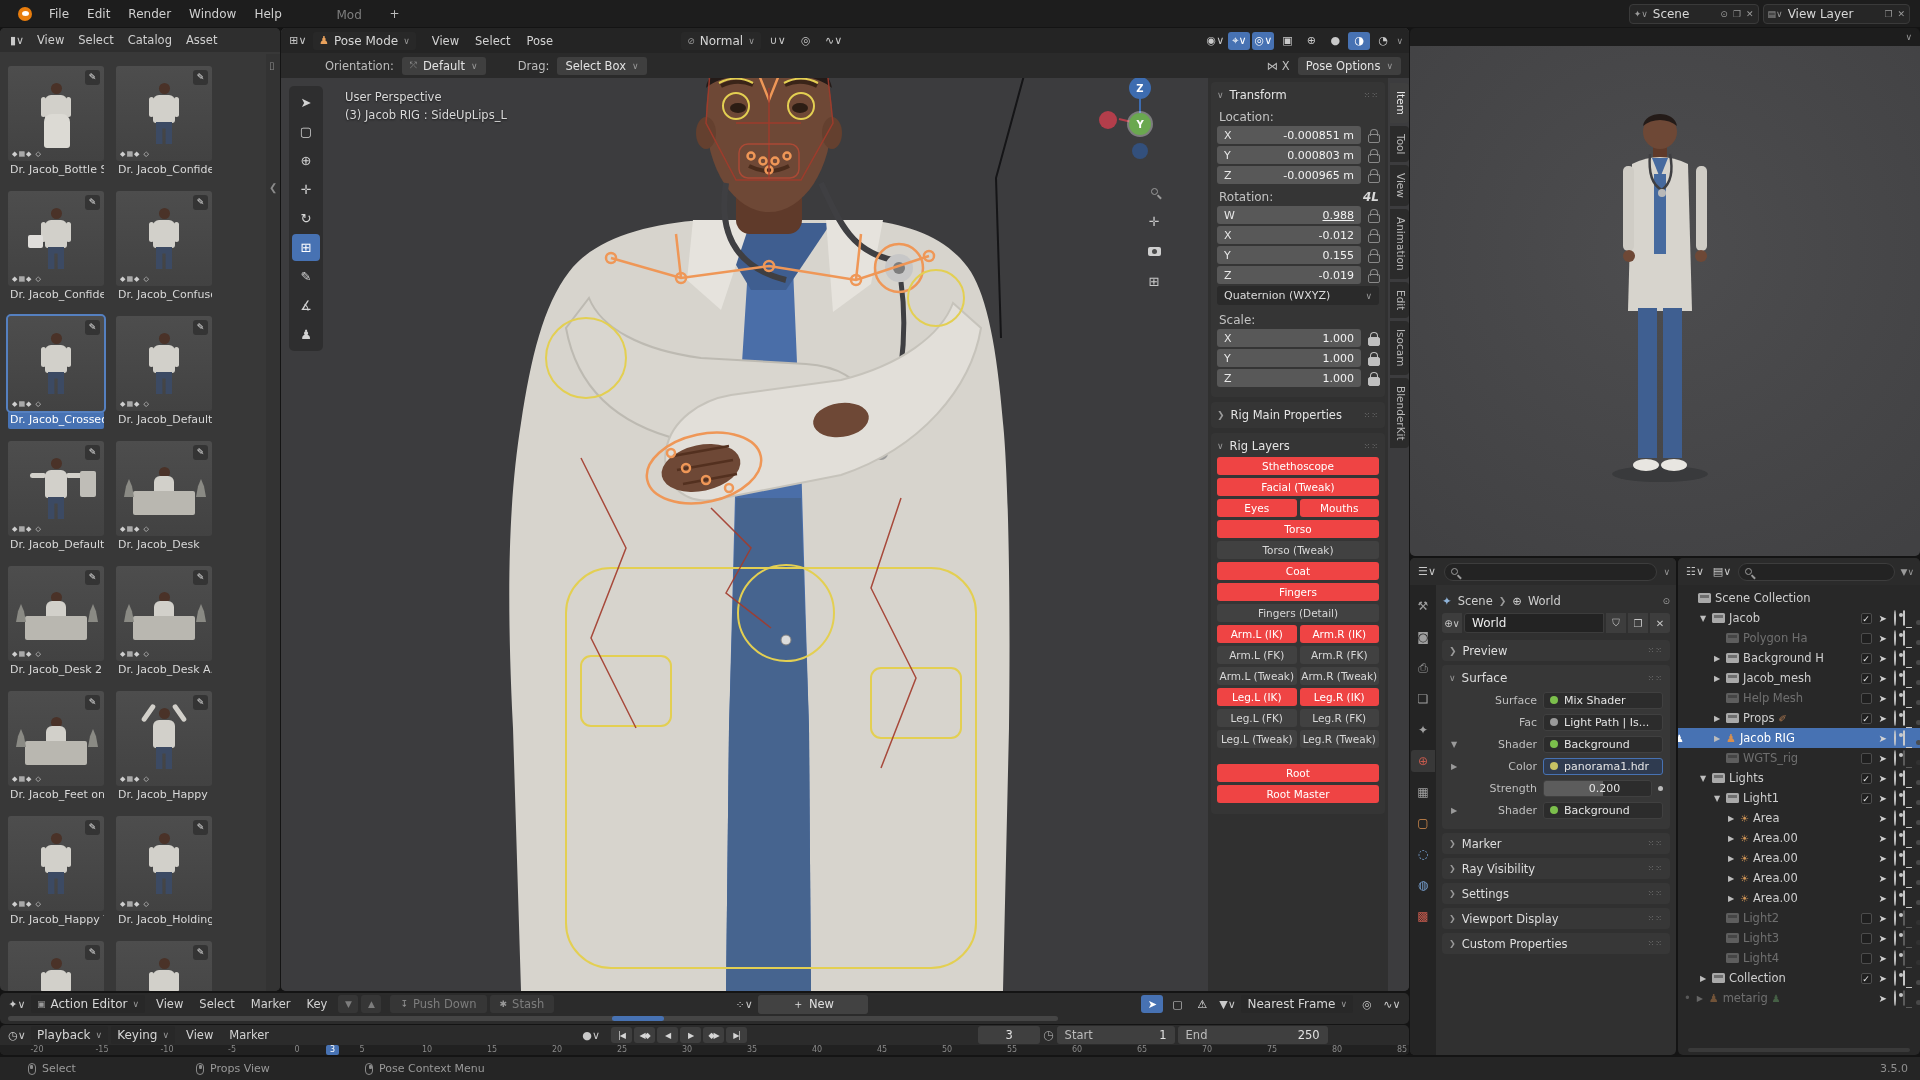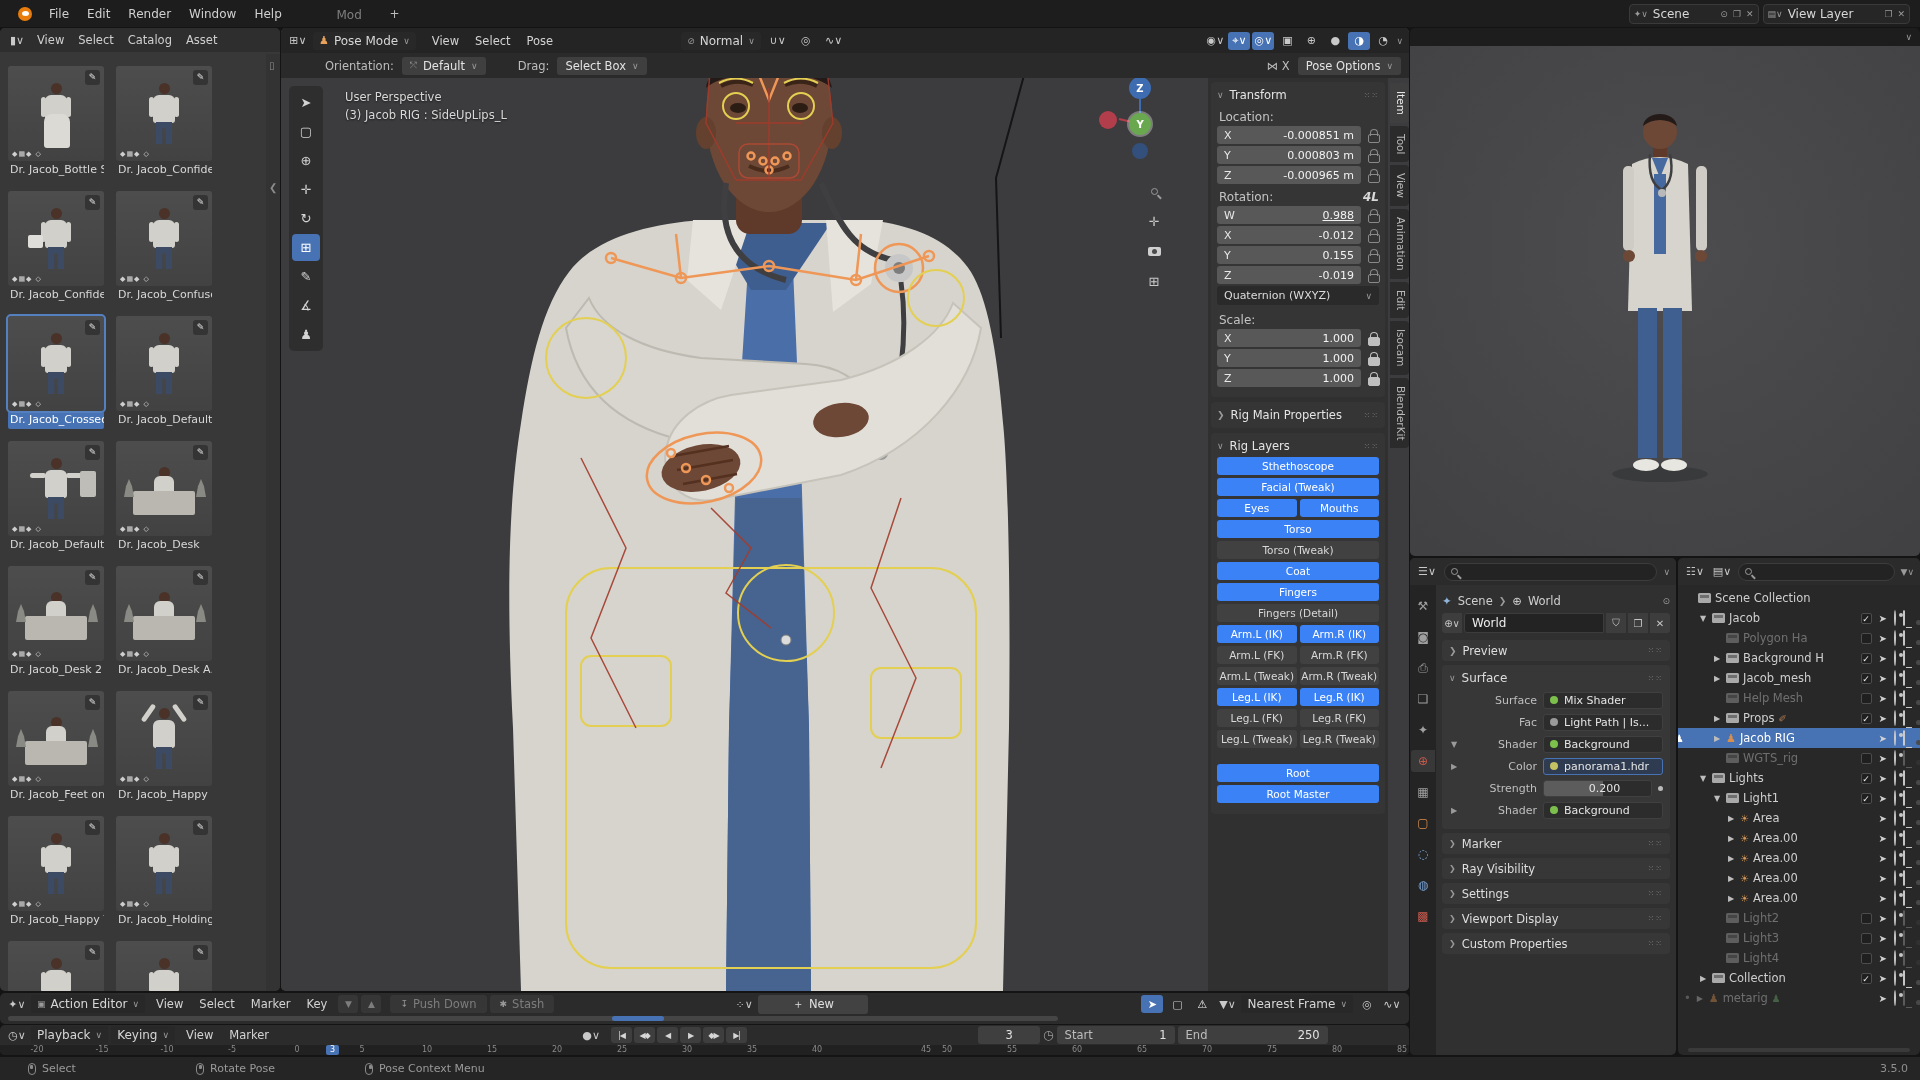--- a/index.html
+++ b/index.html
@@ -72,21 +72,21 @@
   .np-field { flex:1; height:18px; background:#585858; border-radius:3px; display:flex; align-items:center; padding:0 7px; font-size:11px; color:#f2f2f2; justify-content:space-between; }
   .np-field .ax { color:#e8e8e8; }
   .lock { width:12px; height:12px; position:relative; opacity:.75; }
   .lock::before { content:''; position:absolute; left:2.5px; top:0; width:6px; height:6px; border:1.5px solid #a5a5a5; border-bottom:none; border-radius:4px 4px 0 0; }
   .lock::after { content:''; position:absolute; left:1px; top:5px; width:10px; height:7px; border:1.5px solid #a5a5a5; border-radius:2px; }
   .lock.closed::before, .lock.closed::after { border-color:#eee; }
   .lock.closed::after { background:#eee; }
   .np-dd { height:19px; background:#2a2a2a; border-radius:3px; display:flex; align-items:center; justify-content:space-between; padding:0 7px; font-size:11px; color:#dcdcdc; margin:2px 0 4px 0; }
   .rig-row { display:flex; gap:3px; margin-bottom:3px; }
   .rig-btn { flex:1; height:18px; border-radius:3px; font-size:10.5px; display:flex; align-items:center; justify-content:center; color:#d8d8d8; background:#414141; white-space:nowrap; overflow:hidden; }
-  .rig-btn.on { background:#3b82f6; color:#fff; }
+  .rig-btn.on { background:#ef4444; color:#fff; }
   .v-tabs { position:absolute; left:1109px; top:55px; width:19px; z-index:6; display:flex; flex-direction:column; gap:3px; }
   .v-tab { writing-mode:vertical-rl; background:#2b2b2b; color:#b9b9b9; font-size:10.5px; padding:8px 2px; border-radius:0 4px 4px 0; text-align:center; }
   .v-tab.active { background:#3f3f3f; color:#ececec; }
 
   
   #preview { left:1410px; top:28px; width:510px; height:528px; background:#1d1d1d; }
   #preview .ph { height:18px; display:flex; justify-content:flex-end; align-items:center; padding-right:8px; color:#9a9a9a; font-size:9px; }
 
   
   #props { left:1410px; top:558px; width:266px; height:497px; background:#303030; }
@@ -1326,40 +1326,40 @@
       <div class="rl" style="left: 232px;">-5</div>
       <div class="rl" style="left: 297px;">0</div>
       <div class="rl" style="left: 362px;">5</div>
       <div class="rl" style="left: 427px;">10</div>
       <div class="rl" style="left: 492px;">15</div>
       <div class="rl" style="left: 557px;">20</div>
       <div class="rl" style="left: 622px;">25</div>
       <div class="rl" style="left: 687px;">30</div>
       <div class="rl" style="left: 752px;">35</div>
       <div class="rl" style="left: 817px;">40</div>
-      <div class="rl" style="left: 926px;">45</div>
+      <div class="rl" style="left: 882px;">45</div>
       <div class="rl" style="left: 947px;">50</div>
       <div class="rl" style="left: 1012px;">55</div>
       <div class="rl" style="left: 1077px;">60</div>
       <div class="rl" style="left: 1142px;">65</div>
       <div class="rl" style="left: 1207px;">70</div>
       <div class="rl" style="left: 1272px;">75</div>
       <div class="rl" style="left: 1337px;">80</div>
       <div class="rl" style="left: 1402px;">85</div>
       <div class="fcur" style="left: 326px;">3</div>
     </div>
 </div>
 
 <div id="statusbar">
   <span class="version">3.5.0</span>
 <div class="sb-item" style="left: 28px;">
       <div class="mi l"></div>
       <div>Select</div>
     </div>
     <div class="sb-item" style="left: 196px;">
       <div class="mi m"></div>
-      <div>Rotate Pose</div>
+      <div>Props View</div>
     </div>
     <div class="sb-item" style="left: 365px;">
       <div class="mi r"></div>
       <div>Pose Context Menu</div>
     </div>
   </div>
 
 </body></html>

